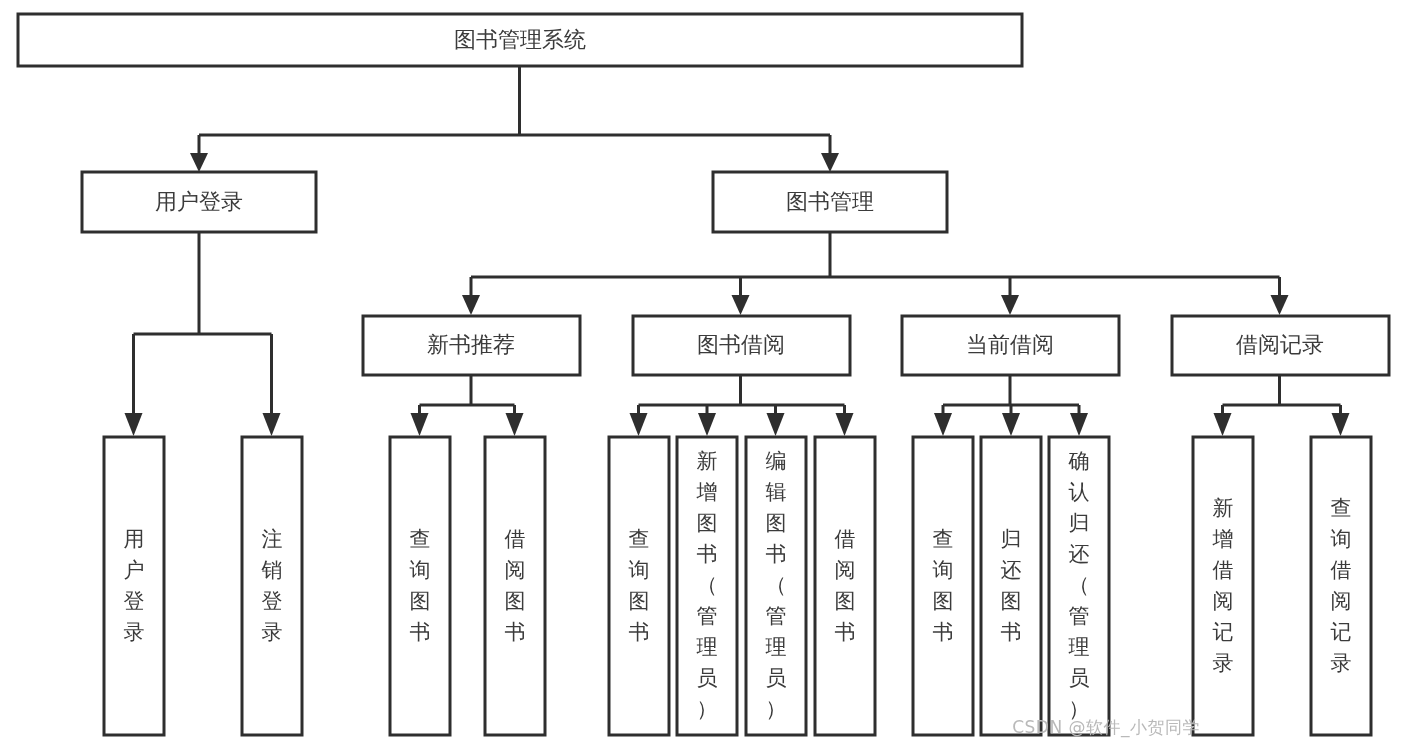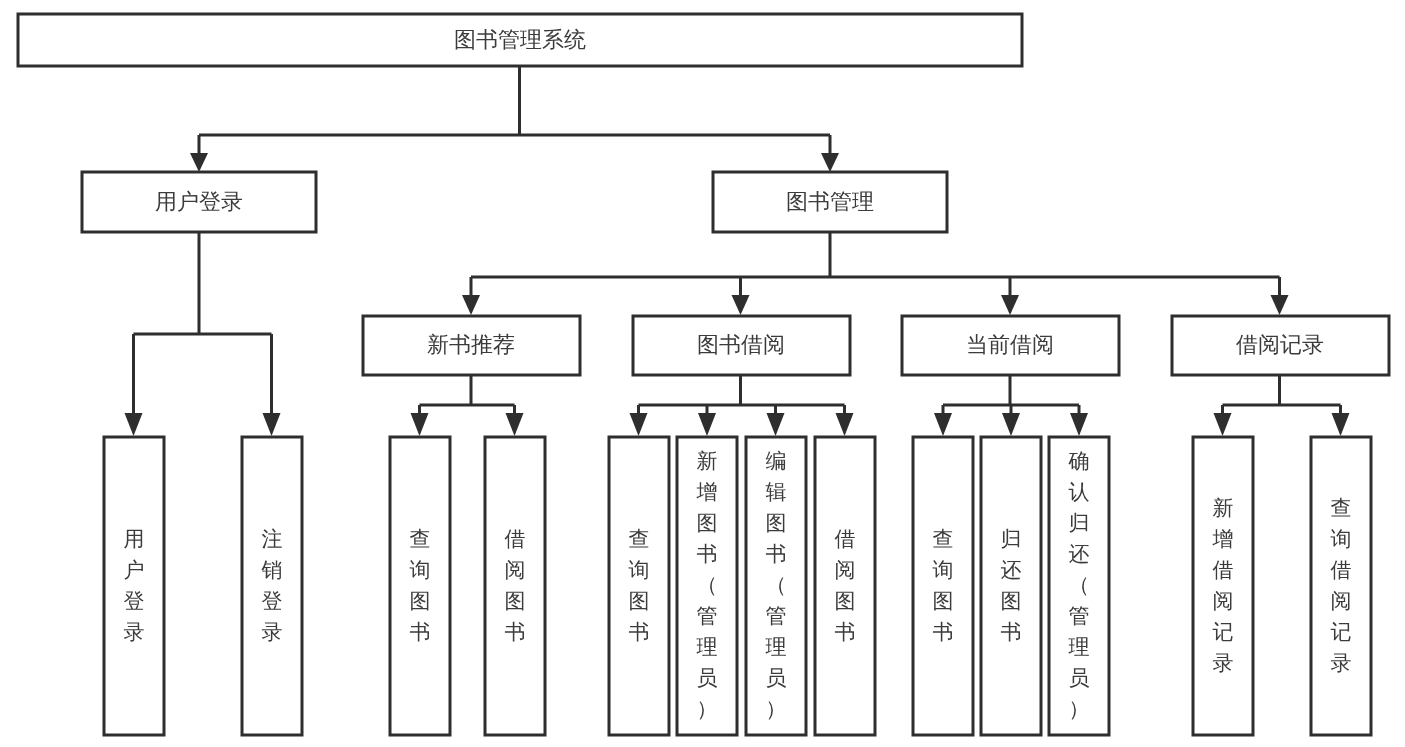--- a/index.html
+++ b/index.html
@@ -190,13 +190,14 @@
     <g>
       <rect class="node-box" x="1193" y="437" width="60" height="298"></rect>
       <text class="node-label leaf vtext" x="1223" y="586"><tspan x="1223" y="508.5">新</tspan><tspan x="1223" y="539.5">增</tspan><tspan x="1223" y="570.5">借</tspan><tspan x="1223" y="601.5">阅</tspan><tspan x="1223" y="632.5">记</tspan><tspan x="1223" y="663.5">录</tspan></text>
     </g>
     <g>
       <rect class="node-box" x="1311" y="437" width="60" height="298"></rect>
       <text class="node-label leaf vtext" x="1341" y="586"><tspan x="1341" y="508.5">查</tspan><tspan x="1341" y="539.5">询</tspan><tspan x="1341" y="570.5">借</tspan><tspan x="1341" y="601.5">阅</tspan><tspan x="1341" y="632.5">记</tspan><tspan x="1341" y="663.5">录</tspan></text>
     </g>
   </svg>
 
+  <div class="watermark">CSDN @软件_小贺同学</div>
 </div>
 
 </body></html>

